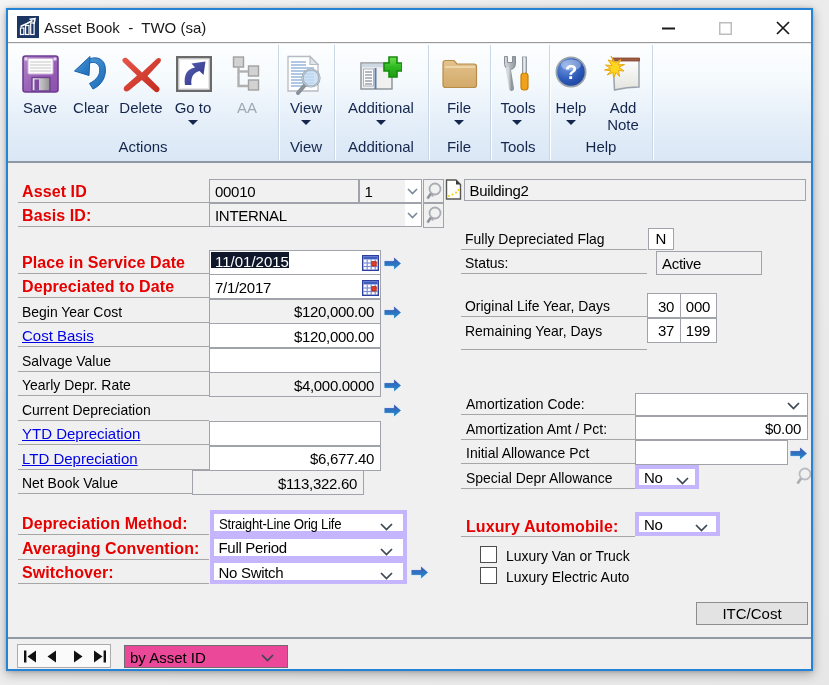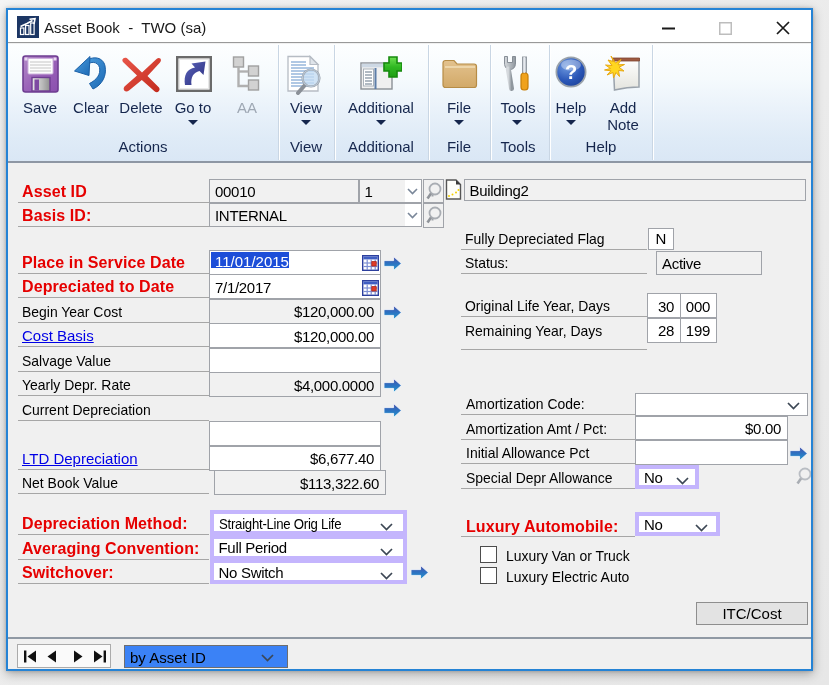--- a/index.html
+++ b/index.html
@@ -320,48 +320,51 @@
     </div>
   <div class="cell" style="left:18px;top:347.5px;width:191px;height:24px">
       <div class="lab" style="left:4px;top:4px">Salvage Value</div>
     </div>
   <div class="cell" style="left:18px;top:372px;width:191px;height:24px">
       <div class="lab" style="left:4px;top:4px">Yearly Depr. Rate</div>
     </div>
   <div class="cell" style="left:18px;top:396.5px;width:191px;height:24px">
       <div class="lab" style="left:4px;top:4px">Current Depreciation</div>
     </div>
+  <div class="cell" style="left:18px;top:421px;width:191px;height:24px">
+      <div class="blab2" style="left:4px;top:4px">YTD Depreciation</div>
+    </div>
   <div class="cell" style="left:18px;top:445.5px;width:191px;height:24px">
       <div class="blab2" style="left:4px;top:4px">LTD Depreciation</div>
     </div>
   <div class="cell" style="left:18px;top:470px;width:191px;height:24px">
       <div class="lab" style="left:4px;top:4px">Net Book Value</div>
     </div>
 
   <div class="fld" style="left:209px;top:249.5px;width:172px;height:25px">
-    <div style="position:absolute;left:1px;top:1px;width:78px;height:16px;background:#1d4ed8;color:#fff;font-size:15px;line-height:20.5px;padding-left:4px">11/01/2015</div>
+    <div style="position:absolute;left:1px;top:1px;width:78px;height:16px;background:#0f172a;color:#fff;font-size:15px;line-height:20.5px;padding-left:4px">11/01/2015</div>
   </div>
   <div class="fld" style="left:209px;top:274px;width:172px;height:25px">
       <div class="v">7/1/2017</div>
     </div>
   <div class="fld dis" style="left:209px;top:298.5px;width:172px;height:25px">
       <div class="vr">$120,000.00</div>
     </div>
   <div class="fld" style="left:209px;top:323px;width:172px;height:25px">
       <div class="vr">$120,000.00</div>
     </div>
   <div class="fld" style="left:209px;top:347.5px;width:172px;height:25px"></div>
   <div class="fld dis" style="left:209px;top:372px;width:172px;height:25px">
       <div class="vr">$4,000.0000</div>
     </div>
   <div class="fld" style="left:209px;top:421px;width:172px;height:25px"></div>
   <div class="fld" style="left:209px;top:445.5px;width:172px;height:25px">
       <div class="vr">$6,677.40</div>
     </div>
-  <div class="fld dis" style="left:214px;top:470px;width:172px;height:25px">
+  <div class="fld dis" style="left:192px;top:470px;width:172px;height:25px">
       <div class="vr">$113,322.60</div>
     </div>
   <svg width="0" height="0" style="position:absolute">
     <defs>
       <linearGradient id="barrow" x1="0" y1="0" x2="0" y2="1">
         <stop offset="0" stop-color="#4b50a8"></stop>
           <stop offset="0.45" stop-color="#2e6fc0"></stop>
           <stop offset="1" stop-color="#2196cd"></stop>
       </linearGradient>
       <g id="arrowg">
@@ -433,21 +436,21 @@
   <div class="cell" style="left:461px;top:317.5px;width:186px;height:32px">
       <div class="lab" style="left:4px;top:4px">Remaining Year, Days</div>
     </div>
   <div class="fld" style="left:647px;top:293px;width:34px;height:25px">
       <div class="vr">30</div>
     </div>
   <div class="fld" style="left:680px;top:293px;width:37px;height:25px">
       <div class="vr">000</div>
     </div>
   <div class="fld" style="left:647px;top:317.5px;width:34px;height:25px">
-      <div class="vr">28</div>
+      <div class="vr">37</div>
     </div>
   <div class="fld" style="left:680px;top:317.5px;width:37px;height:25px">
       <div class="vr">199</div>
     </div>
 
   <div class="cell" style="left:461px;top:391px;width:174px;height:24px">
       <div class="lab" style="left:5px;top:4px">Amortization Code:</div>
     </div>
   <div class="cell" style="left:461px;top:415.5px;width:174px;height:24px">
       <div class="lab" style="left:5px;top:4px">Amortization Amt / Pct:</div>
@@ -456,21 +459,21 @@
       <div class="lab" style="left:5px;top:4px">Initial Allowance Pct</div>
     </div>
   <div class="cell" style="left:461px;top:464.5px;width:174px;height:24px">
       <div class="lab" style="left:5px;top:4px">Special Depr Allowance</div>
     </div>
   <div class="fld" style="left:635px;top:392.5px;width:173px;height:23px">
     <svg class="chev" style="right:7px;top:8px" width="13" height="8" viewBox="0 0 13 8">
         <path d="M1 1 L6.5 6.5 L12 1" fill="none" stroke="#3c4754" stroke-width="1.7"></path>
       </svg>
   </div>
-  <div class="fld" style="left:635px;top:415.5px;width:153px;height:24.5px">
+  <div class="fld" style="left:635px;top:415.5px;width:173px;height:24.5px">
       <div class="vr">$0.00</div>
     </div>
   <div class="fld" style="left:635px;top:440px;width:152.5px;height:24.5px"></div>
   <div class="fld combo-b" style="left:635px;top:464.5px;width:64px;height:24px">
       <div class="v">No</div>
     <svg class="chev" style="right:6px;top:8px" width="13" height="8" viewBox="0 0 13 8">
         <path d="M1 1 L6.5 6.5 L12 1" fill="none" stroke="#3c4754" stroke-width="1.7"></path>
       </svg>
   </div>
   <svg class="icon" style="left:796px;top:466px" width="15" height="20" viewBox="0 0 15 20">
@@ -530,20 +533,20 @@
       <g fill="#111">
         <rect x="0" y="0.5" width="2.4" height="12"></rect>
           <polygon points="12,0.5 12,12.5 3.5,6.5"></polygon>
         <polygon points="32,0.5 32,12.5 23.5,6.5"></polygon>
         <polygon points="50,0.5 50,12.5 58.5,6.5"></polygon>
         <polygon points="70,0.5 70,12.5 78.5,6.5"></polygon>
           <rect x="79.6" y="0.5" width="2.4" height="12"></rect>
       </g>
     </svg>
   </div>
-  <div style="position:absolute;left:124px;top:645px;width:164px;height:23px;background:#3b82f6;border:1px solid #6e6e6e;font-size:15px">
+  <div style="position:absolute;left:124px;top:645px;width:164px;height:23px;background:#ec4899;border:1px solid #6e6e6e;font-size:15px">
     <div style="position:absolute;left:5px;top:3px">by Asset ID</div>
     <svg class="chev" style="position:absolute;right:13px;top:8px" width="13" height="8" viewBox="0 0 13 8">
         <path d="M1 1 L6.5 6.5 L12 1" fill="none" stroke="#3c4754" stroke-width="1.7"></path>
       </svg>
   </div>
 
 </div>
 
 </body></html>

